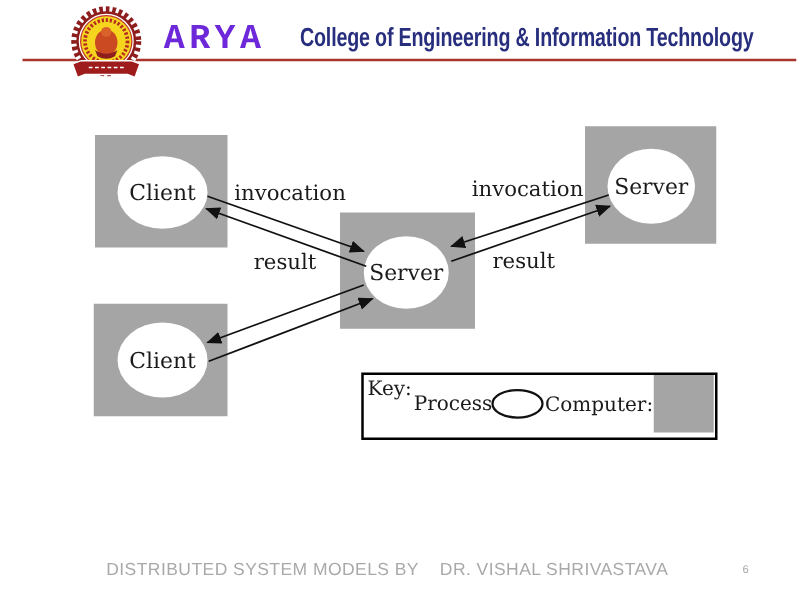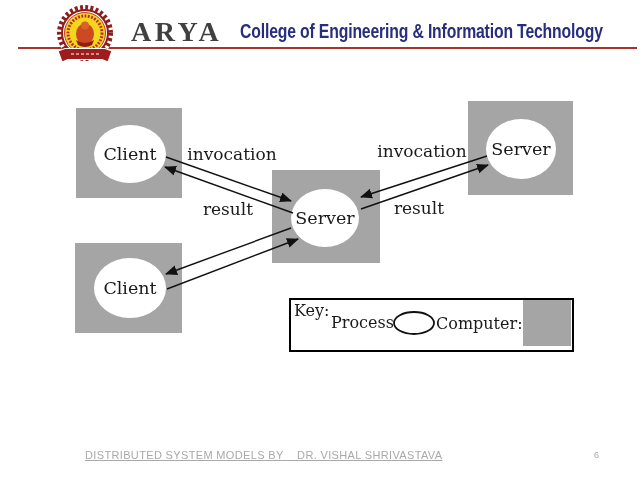--- a/index.html
+++ b/index.html
@@ -8,22 +8,22 @@
     background:#ffffff;font-family:"Liberation Sans",sans-serif;
   }
   
   .rule{
     position:absolute;left:18px;top:47px;width:619px;height:2px;
     background:#a8342c;z-index:1;
   }
   .logo{position:absolute;left:48px;top:2px;width:75px;height:75px;z-index:2;}
   .brand{
     position:absolute;left:131px;top:18px;z-index:2;
-    font-family:Liberation Serif, serif;font-weight:bold;font-size:28px;
-    letter-spacing:3.5px;color:#404040;line-height:28px;
+    font-family:Liberation Mono, monospace;font-weight:bold;font-size:28px;
+    letter-spacing:3.5px;color:#6d28d9;line-height:28px;
   }
   .college-title{
     position:absolute;left:240px;top:20px;z-index:2;
     font-weight:bold;font-size:21px;line-height:22px;color:#272e7d;
     white-space:nowrap;transform:scaleX(0.75);transform-origin:0 0;
     letter-spacing:-0.2px;
   }
   
   .diagram{position:absolute;left:0;top:0;width:640px;height:480px;z-index:1;}
   .node-label{
@@ -33,22 +33,22 @@
   .edge-label{
     font-family:"DejaVu Serif",serif;font-size:17px;fill:#1a1a1a;
     text-anchor:middle;
   }
   .key-label{
     font-family:"DejaVu Serif",serif;font-size:16px;fill:#1a1a1a;
   }
   .arrow{stroke:#111111;stroke-width:1.4;}
   
   .footer-credit{
-    position:absolute;left:85px;top:449px;font-size:11px;line-height:12px;
-    color:#a9a9a9;letter-spacing:0.35px;white-space:pre;text-decoration:underline;
+    position:absolute;left:85px;top:449px;font-size:14px;line-height:12px;
+    color:#a9a9a9;letter-spacing:0.35px;white-space:pre;
   }
   .footer-page{
     position:absolute;left:594px;top:449px;font-size:9px;line-height:12px;
     color:#a9a9a9;
   }
 </style>
 </head>
 <body>
 
 <div class="rule"></div>

